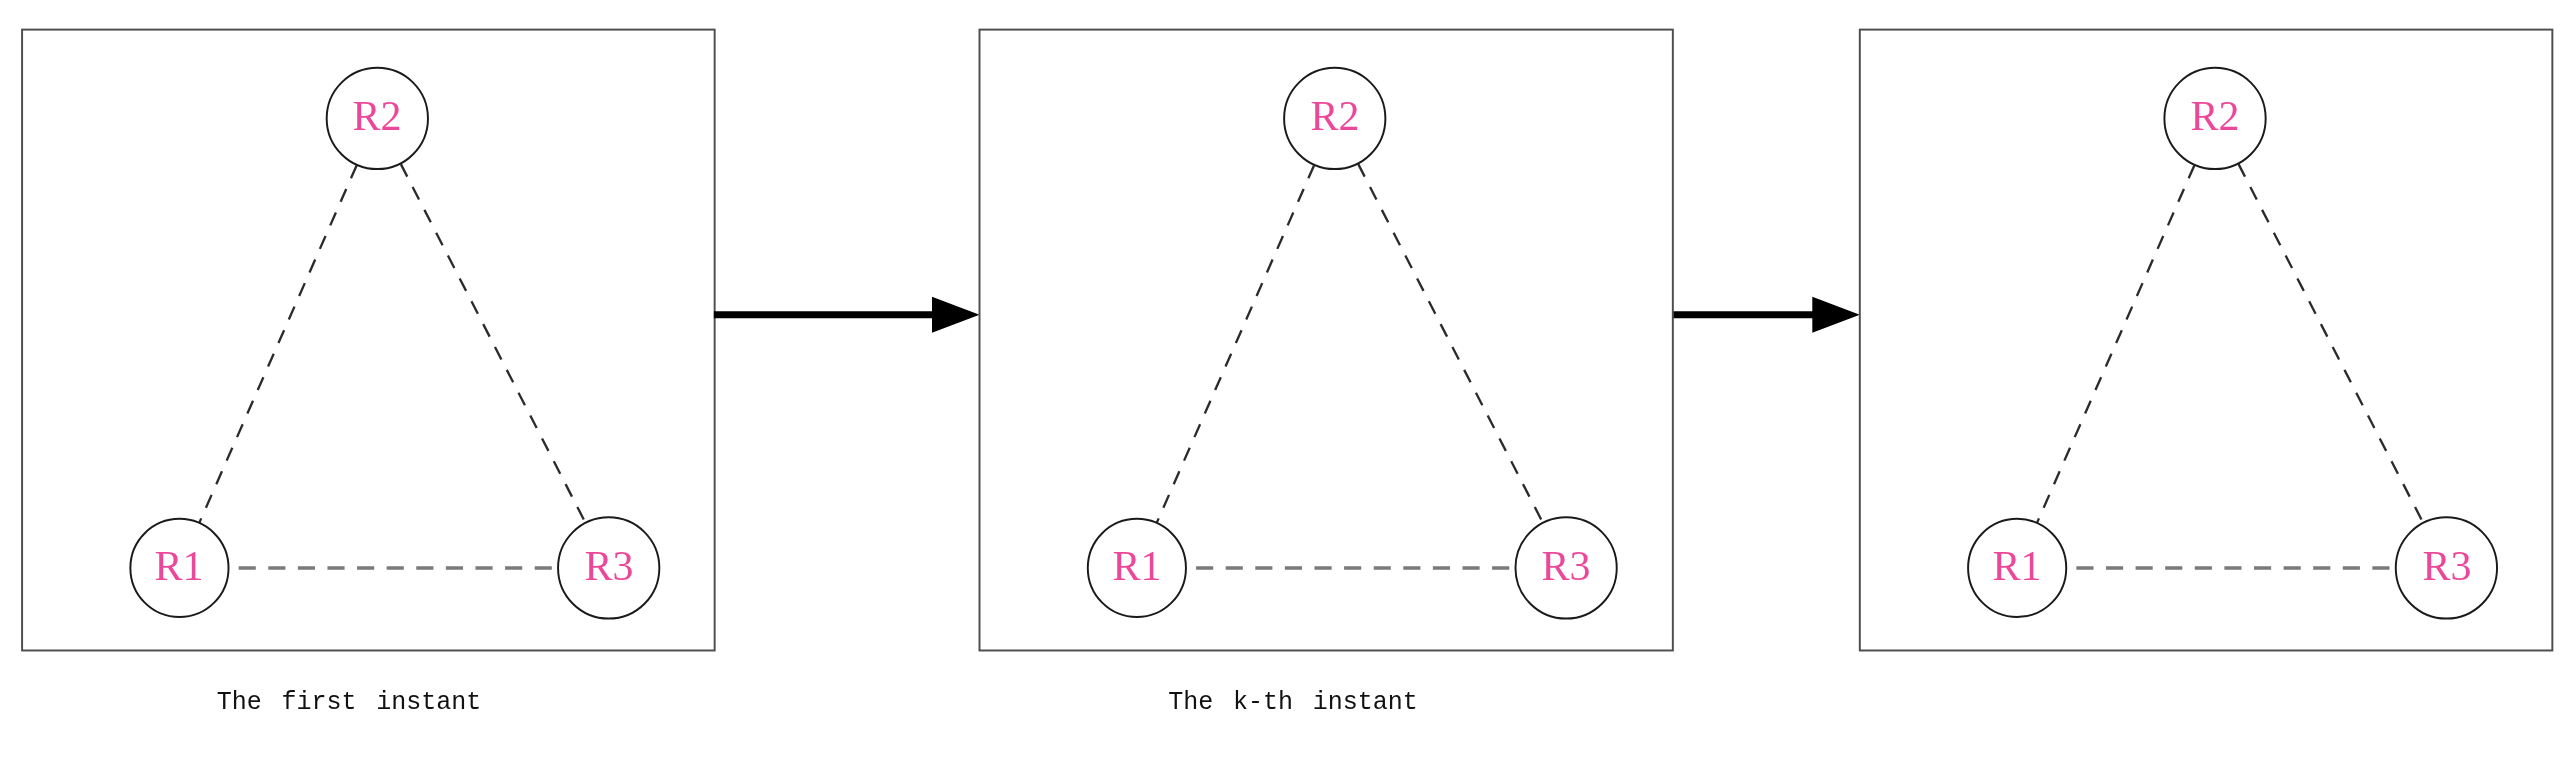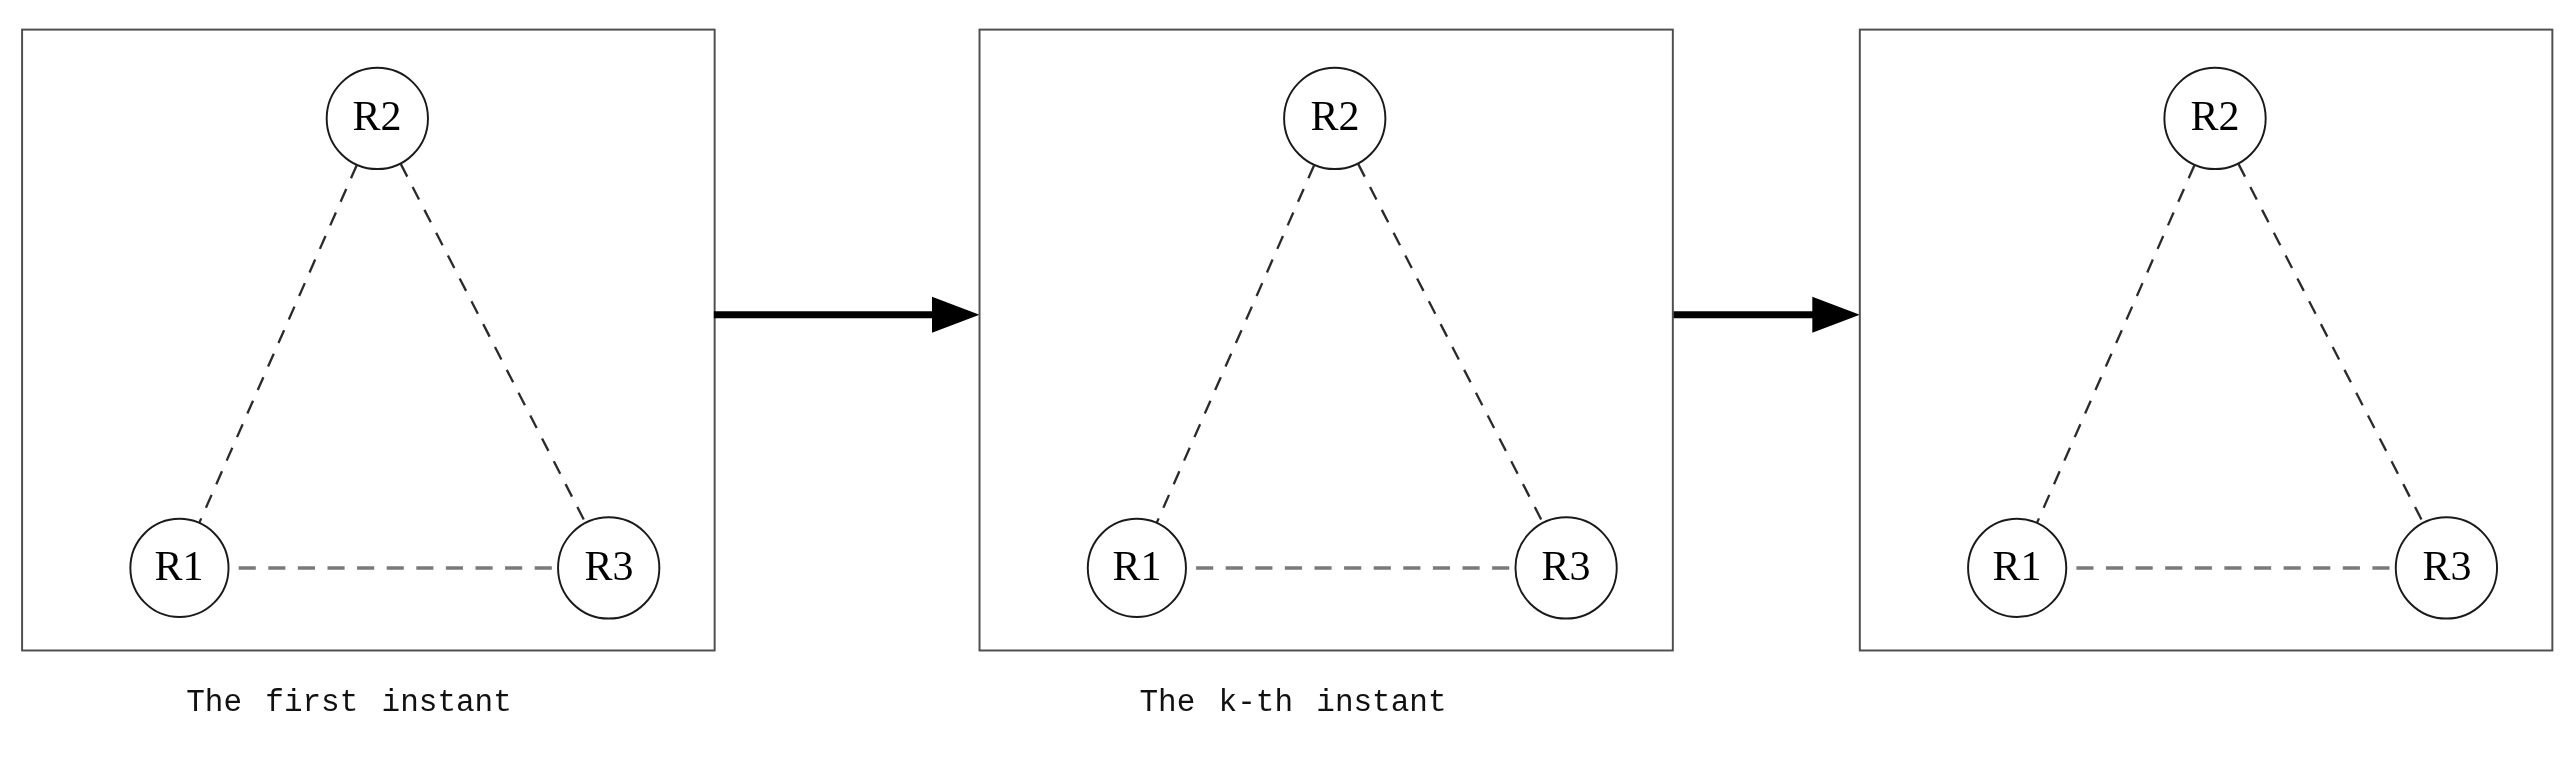--- a/index.html
+++ b/index.html
@@ -13,29 +13,29 @@
     width: 2576px; height: 765px;
     background: #ffffff;
     font-family: "Liberation Sans", sans-serif;
   }
   .canvas svg { position: absolute; left: 0; top: 0; }
   .node-label {
     position: absolute;
     transform: translate(-50%, -54%);
     font-family: "Liberation Serif", "DejaVu Serif", serif;
     font-size: 42px;
-    color: #000000;
+    color: #ec4899;
     white-space: nowrap;
   }
   .caption {
     position: absolute;
     top: 684px;
     transform: translateX(-50%);
     font-family: "Liberation Mono", "DejaVu Sans Mono", monospace;
-    font-size: 31px;
+    font-size: 25px;
     line-height: 37px;
     color: #111111;
     white-space: nowrap;
     word-spacing: 4.7px;
   }
 </style>
 </head>
 <body>
 
 <div class="canvas">

